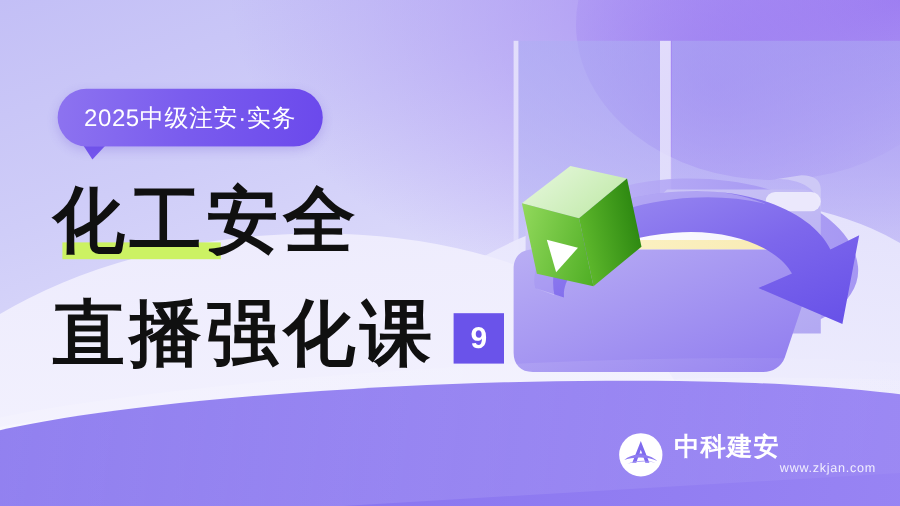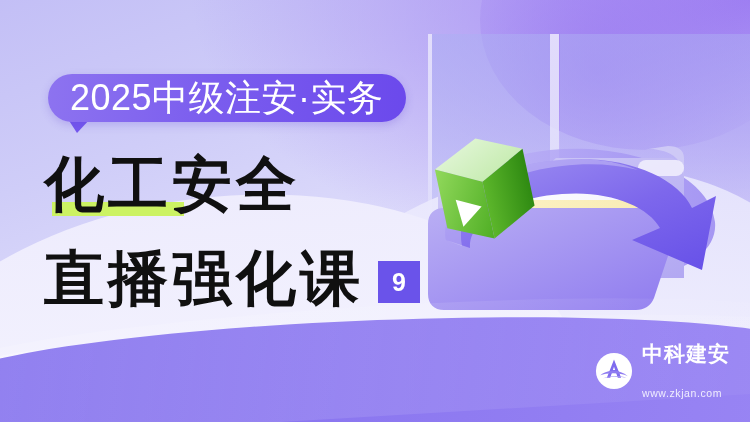--- a/index.html
+++ b/index.html
@@ -94,21 +94,21 @@
 
   .badge-bubble {
     position:absolute; left:48px; top:74px;
     height:48px; padding:0 22px;
     display:flex; align-items:center;
     border-radius:24px;
     background:linear-gradient(95deg,#8d73f0 0%, #7a5cee 48%, #6b49ec 100%);
     box-shadow:0 3px 9px rgba(92,60,210,.22);
   }
   .badge-bubble .txt {
-    color:#ffffff; font-size:36px; letter-spacing:.5px; white-space:nowrap;
+    color:#ffffff; font-size:20px; letter-spacing:.5px; white-space:nowrap;
     font-family:"Liberation Sans","DejaVu Sans",sans-serif;
   }
   .badge-tail {
     position:absolute; left:68px; top:119px;
     width:0; height:0;
     border-left:9px solid transparent;
     border-right:13px solid transparent;
     border-top:14px solid #7457ee;
   }
 
@@ -153,21 +153,21 @@
     color:#fff; font-weight:700; font-size:25px;
     font-family:"Liberation Sans","DejaVu Sans",sans-serif;
   }
 
   
   .logo {
     position:absolute; right:20px; bottom:24px;
     display:flex; align-items:center; gap:9px;
   }
   .logo-mark { width:38px; height:38px; flex:0 0 38px; }
-  .logo-text { display:flex; flex-direction:column; line-height:1; }
+  .logo-text { display:flex; flex-direction:row; line-height:1;text-align:right; }
   .logo-name {
     color:#ffffff; font-weight:700; font-size:21px; letter-spacing:1px;
     font-family:"DejaVu Sans","Liberation Sans",sans-serif;
   }
   .logo-url {
     color:#f0edfe; font-size:10.5px; letter-spacing:.6px; margin-top:23px;
     font-family:"Liberation Sans","DejaVu Sans",sans-serif;
   }
 </style>
 </head>

